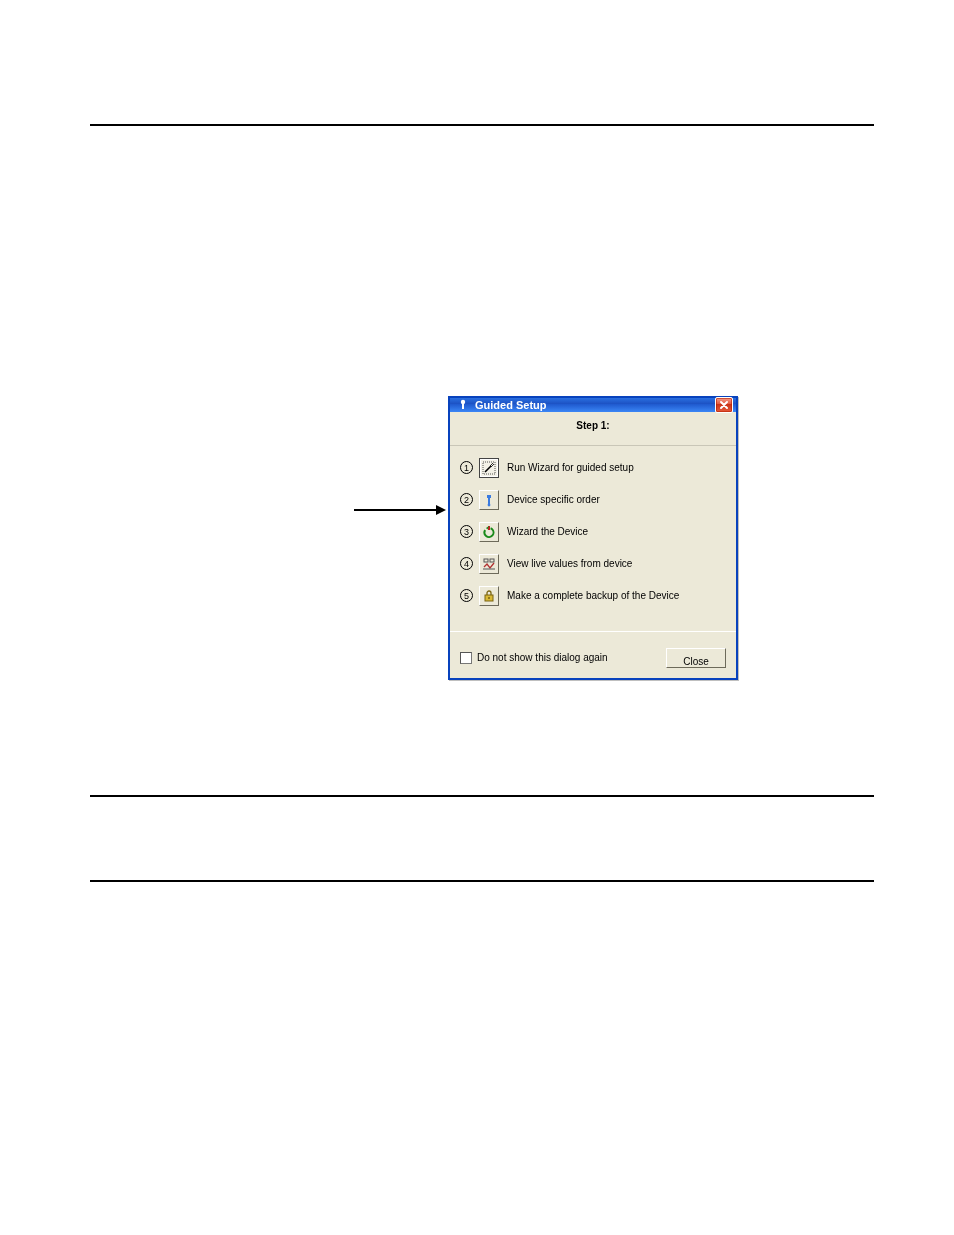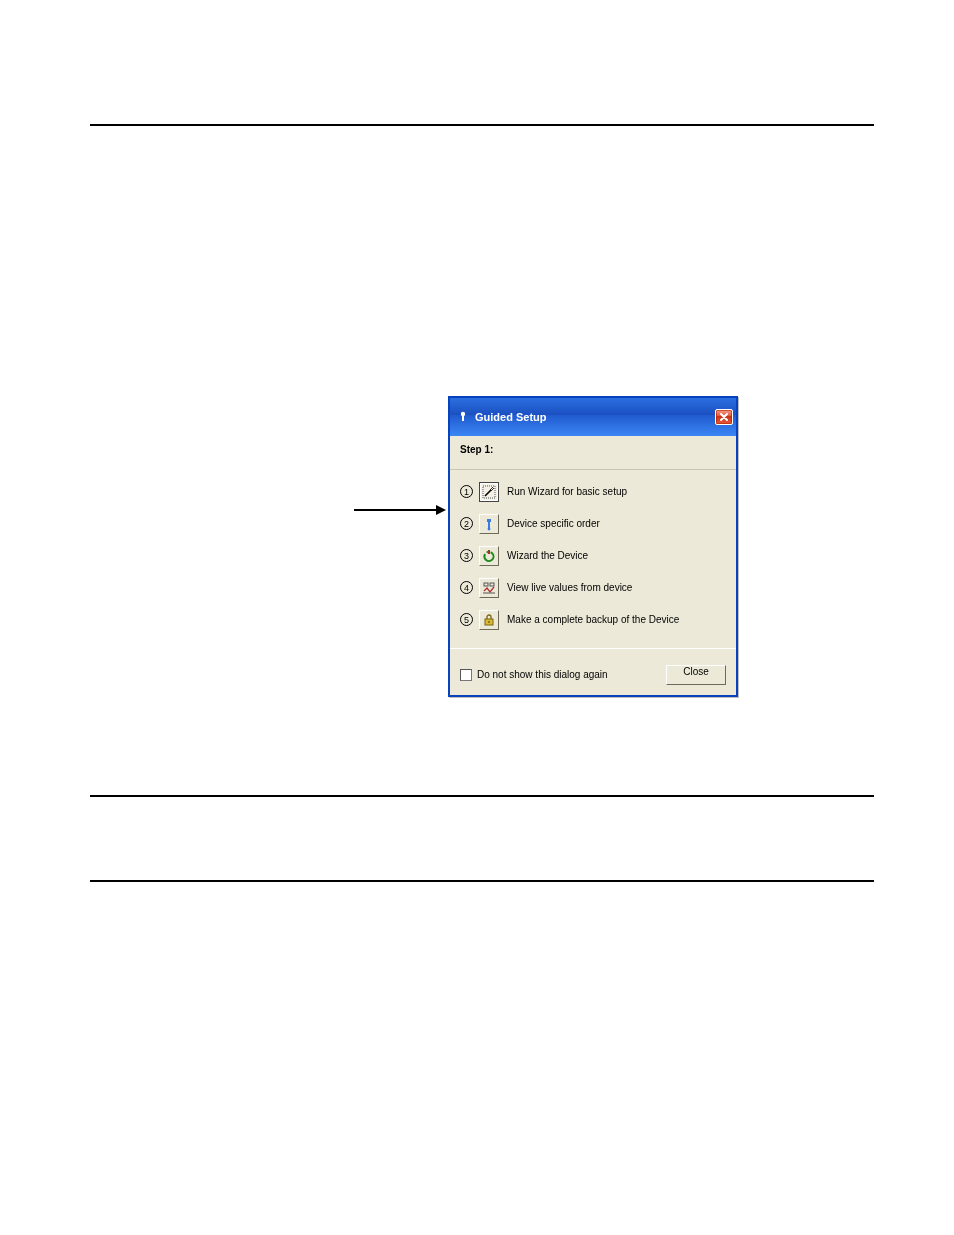--- a/index.html
+++ b/index.html
@@ -23,21 +23,21 @@
   .dialog {
     position: absolute;
     top: 396px;
     left: 448px;
     width: 290px;
     background: #ece9d8;
     border: 2px solid #0842bd;
     box-shadow: 1px 1px 0 rgba(0,0,0,0.25);
   }
   .titlebar {
-    height: 38px;
+    height: 14px;
     background: linear-gradient(to bottom, #2a6fe0 0%, #1b4fc1 45%, #205bd0 46%, #3b86f5 100%);
     display: flex;
     align-items: center;
     padding: 0 3px 0 6px;
     color: #fff;
     font-weight: bold;
     font-size: 11px;
   }
   .titlebar .t-icon {
     width: 14px; height: 14px;
@@ -90,47 +90,47 @@
     border-right-color: #6d6a5a;
     border-bottom-color: #6d6a5a;
     display: inline-flex; align-items: center; justify-content: center;
     margin-right: 8px;
   }
   .icon-btn.selected {
     border: 1px solid #444;
     box-shadow: inset 0 0 0 1px #fff;
     background: #f3f1e7;
   }
-  .step-label { color: #000; }
+  .step-label { color: #000; text-align: center; }
   .footer {
     padding: 16px 10px 10px 10px;
     display: flex;
     align-items: center;
     border-top: 1px solid #fff;
-    margin-top: 4px;
+    margin-top: 11px;
   }
   .chk {
     width: 12px; height: 12px;
     background: #fff;
     border: 1px solid #777;
     border-top-color: #555; border-left-color: #555;
     margin-right: 5px;
     display:inline-block;
   }
   .footer-label { font-size: 10px; flex: 1; }
   .close-dlg-btn {
     height: 20px;
     min-width: 60px;
     padding: 0 10px;
     background: #ece9d8;
     border: 1px solid #6d6a5a;
     border-top-color: #fff;
     border-left-color: #fff;
     font-size: 10px;
-    display: inline-flex; align-items: flex-start; justify-content: center;
+    display: inline-flex; align-items: flex-end; justify-content: center;
   }
   .arrow {
     position: absolute;
     top: 505px;
     left: 354px;
     width: 92px;
     height: 10px;
   }
   .arrow-line {
     position:absolute;
@@ -183,21 +183,21 @@
 
     <div class="step-row">
       <span class="num-badge">1</span>
       <span class="icon-btn selected">
         <svg width="14" height="14" viewBox="0 0 14 14">
           <rect x="1" y="1" width="12" height="12" fill="none" stroke="#555" stroke-dasharray="1 1"></rect>
           <path d="M3 11 L9 5" stroke="#000" stroke-width="1.6"></path>
           <path d="M9 3 L11 5 M10 2 L12 4 M8 4 L10 6" stroke="#000" stroke-width="0.8"></path>
         </svg>
       </span>
-      <span class="step-label">Run Wizard for basic setup</span>
+      <span class="step-label">Run Wizard for guided setup</span>
     </div>
 
     <div class="step-row">
       <span class="num-badge">2</span>
       <span class="icon-btn">
         <svg width="14" height="14" viewBox="0 0 14 14">
           <rect x="5" y="2" width="4" height="3" fill="#3a7be0"></rect>
           <rect x="6" y="5" width="2" height="6" fill="#3a7be0"></rect>
           <circle cx="7" cy="12" r="1.4" fill="#3a7be0"></circle>
         </svg>

